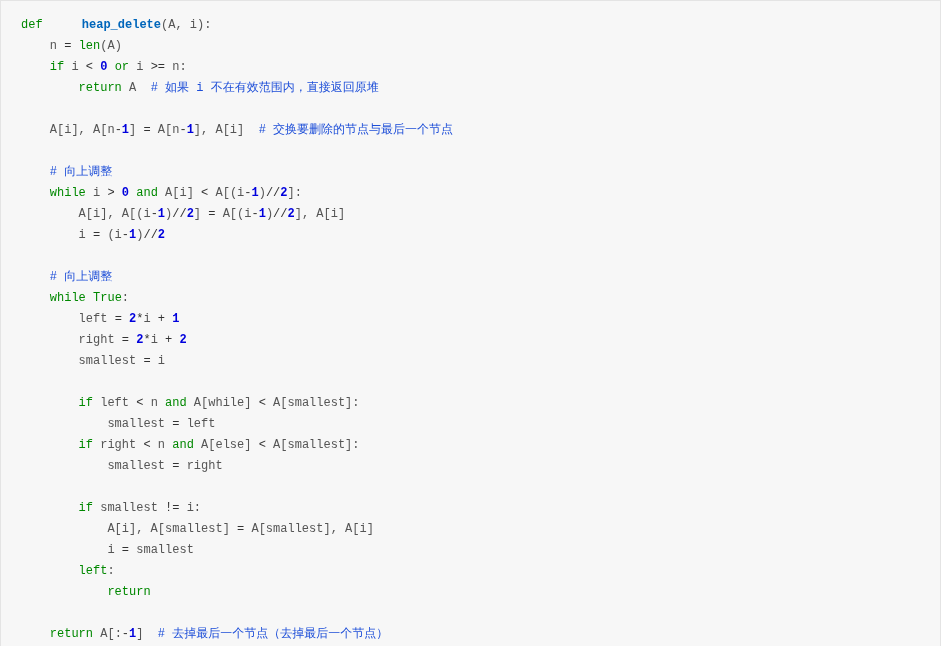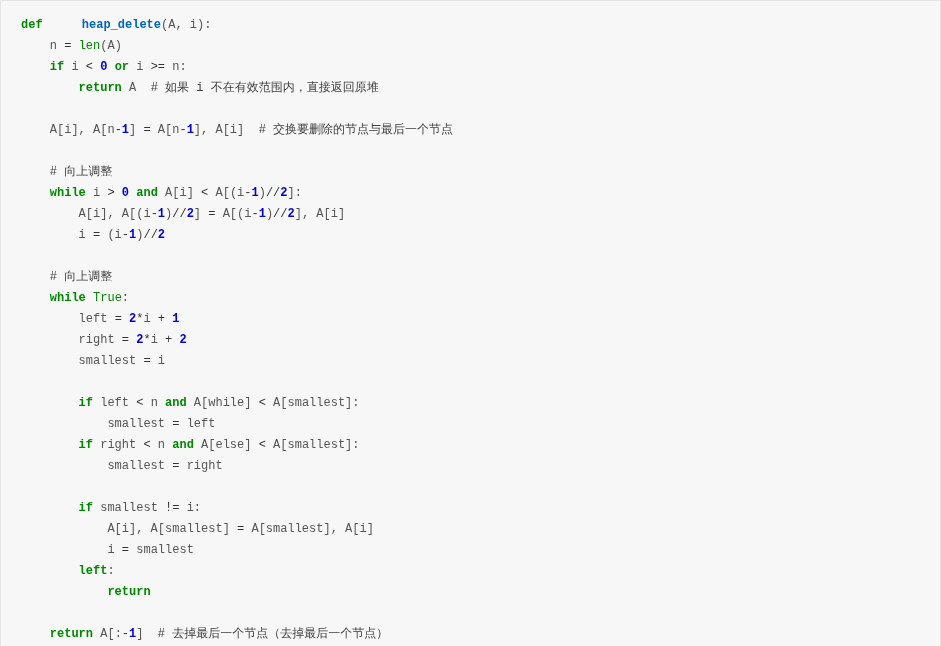--- a/index.html
+++ b/index.html
@@ -16,26 +16,26 @@
     border: 1px solid #e4e4e4;
     padding: 14px 20px;
     margin: 0;
     font-family: Consolas, Monaco, "Courier New", monospace;
     font-size: 12px;
     line-height: 21px;
     color: #555;
     white-space: pre;
     overflow: hidden;
   }
-  .kw { color: #008800; font-weight: bold; }
+  .kw { color: #008800; font-weight: normal; }
   .fn { color: #0066BB; font-weight: bold; padding-left: 32px; }
   .bi { color: #008800; margin-top: 13px; }
   .num { color: #0000DD; font-weight: bold; }
   .op { color: #333333; }
-  .cm { color: #404040; }
+  .cm { color: #1d4ed8; }
 </style>
 </head>
 <body>
 
 <pre class="code-block" id="code-block"><span class="kw">def </span><span class="fn">heap_delete</span><span>(A, i):</span>
 <span>    n </span><span class="op">=</span><span> </span><span class="bi">len</span><span>(A)</span>
 <span>    </span><span class="kw">if</span><span> i </span><span class="op">&lt;</span><span> </span><span class="num">0</span><span> </span><span class="kw">or</span><span> i </span><span class="op">&gt;=</span><span> n:</span>
 <span>        </span><span class="kw">return</span><span> A  </span><span class="cm"># 如果 i 不在有效范围内，直接返回原堆</span>
 <span></span>
 <span>    A[i], A[n</span><span class="op">-</span><span class="num">1</span><span>] </span><span class="op">=</span><span> A[n</span><span class="op">-</span><span class="num">1</span><span>], A[i]  </span><span class="cm"># 交换要删除的节点与最后一个节点</span>

